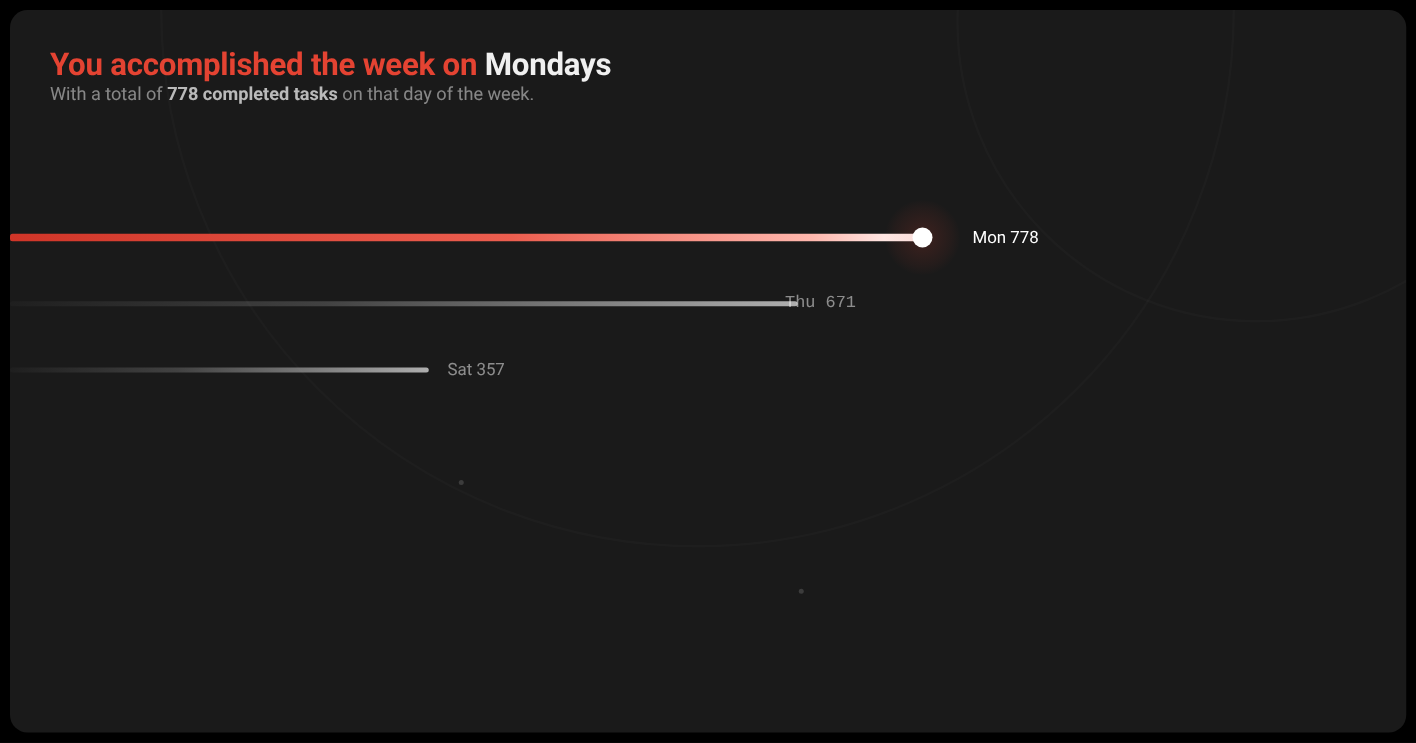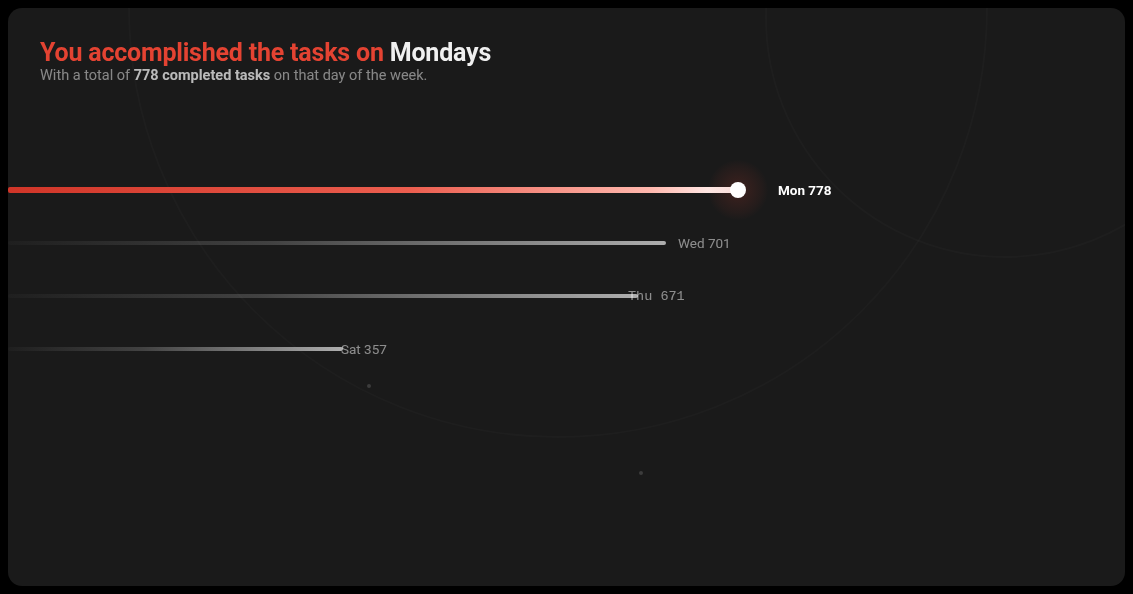--- a/index.html
+++ b/index.html
@@ -100,53 +100,49 @@
   .bar-label {
     position: absolute;
     top: 50%;
     transform: translateY(-50%);
     font-size: 13.5px;
     color: rgba(255,255,255,0.5);
     white-space: nowrap;
   }
   .bar-label.highlight {
     color: #fff;
-    font-weight: 700;
+    font-weight: 400;
   }
 </style>
 </head>
 <body>
 
 <div class="card">
   <div class="bg-arc arc1"></div>
   <div class="bg-arc arc2"></div>
   <div class="dot-deco dot1"></div>
   <div class="dot-deco dot2"></div>
 
   <h1 class="title">
-    <span class="accent">You accomplished the tasks on </span><span>Mondays</span>
+    <span class="accent">You accomplished the week on </span><span>Mondays</span>
   </h1>
   <p class="subtitle">
     <span>With a total of </span><span class="bold">778 completed tasks</span><span> on that day of the week.</span>
   </p>
 
   <div class="bars" id="bars">
       <div class="bar-row">
         <div class="bar-track red" style="width: 730px;">
           <div class="glow"></div>
           <div class="knob-cap"></div>
         </div>
         <div class="bar-label highlight" style="left: 770px;">Mon 778</div>
       </div>
       <div class="bar-row">
-        <div class="bar-track gray" style="width: 658px;"></div>
-        <div class="bar-label" style="left: 670px;">Wed 701</div>
-      </div>
-      <div class="bar-row">
         <div class="bar-track gray" style="width: 630px;"></div>
         <div class="bar-label" style="left: 620px; font-family: Liberation Mono, monospace;">Thu 671</div>
       </div>
       <div class="bar-row">
         <div class="bar-track gray" style="width: 335px;"></div>
-        <div class="bar-label" style="left: 333px;">Sat 357</div>
+        <div class="bar-label" style="left: 350px;">Sat 357</div>
       </div>
     </div>
 </div>
 
 </body></html>

